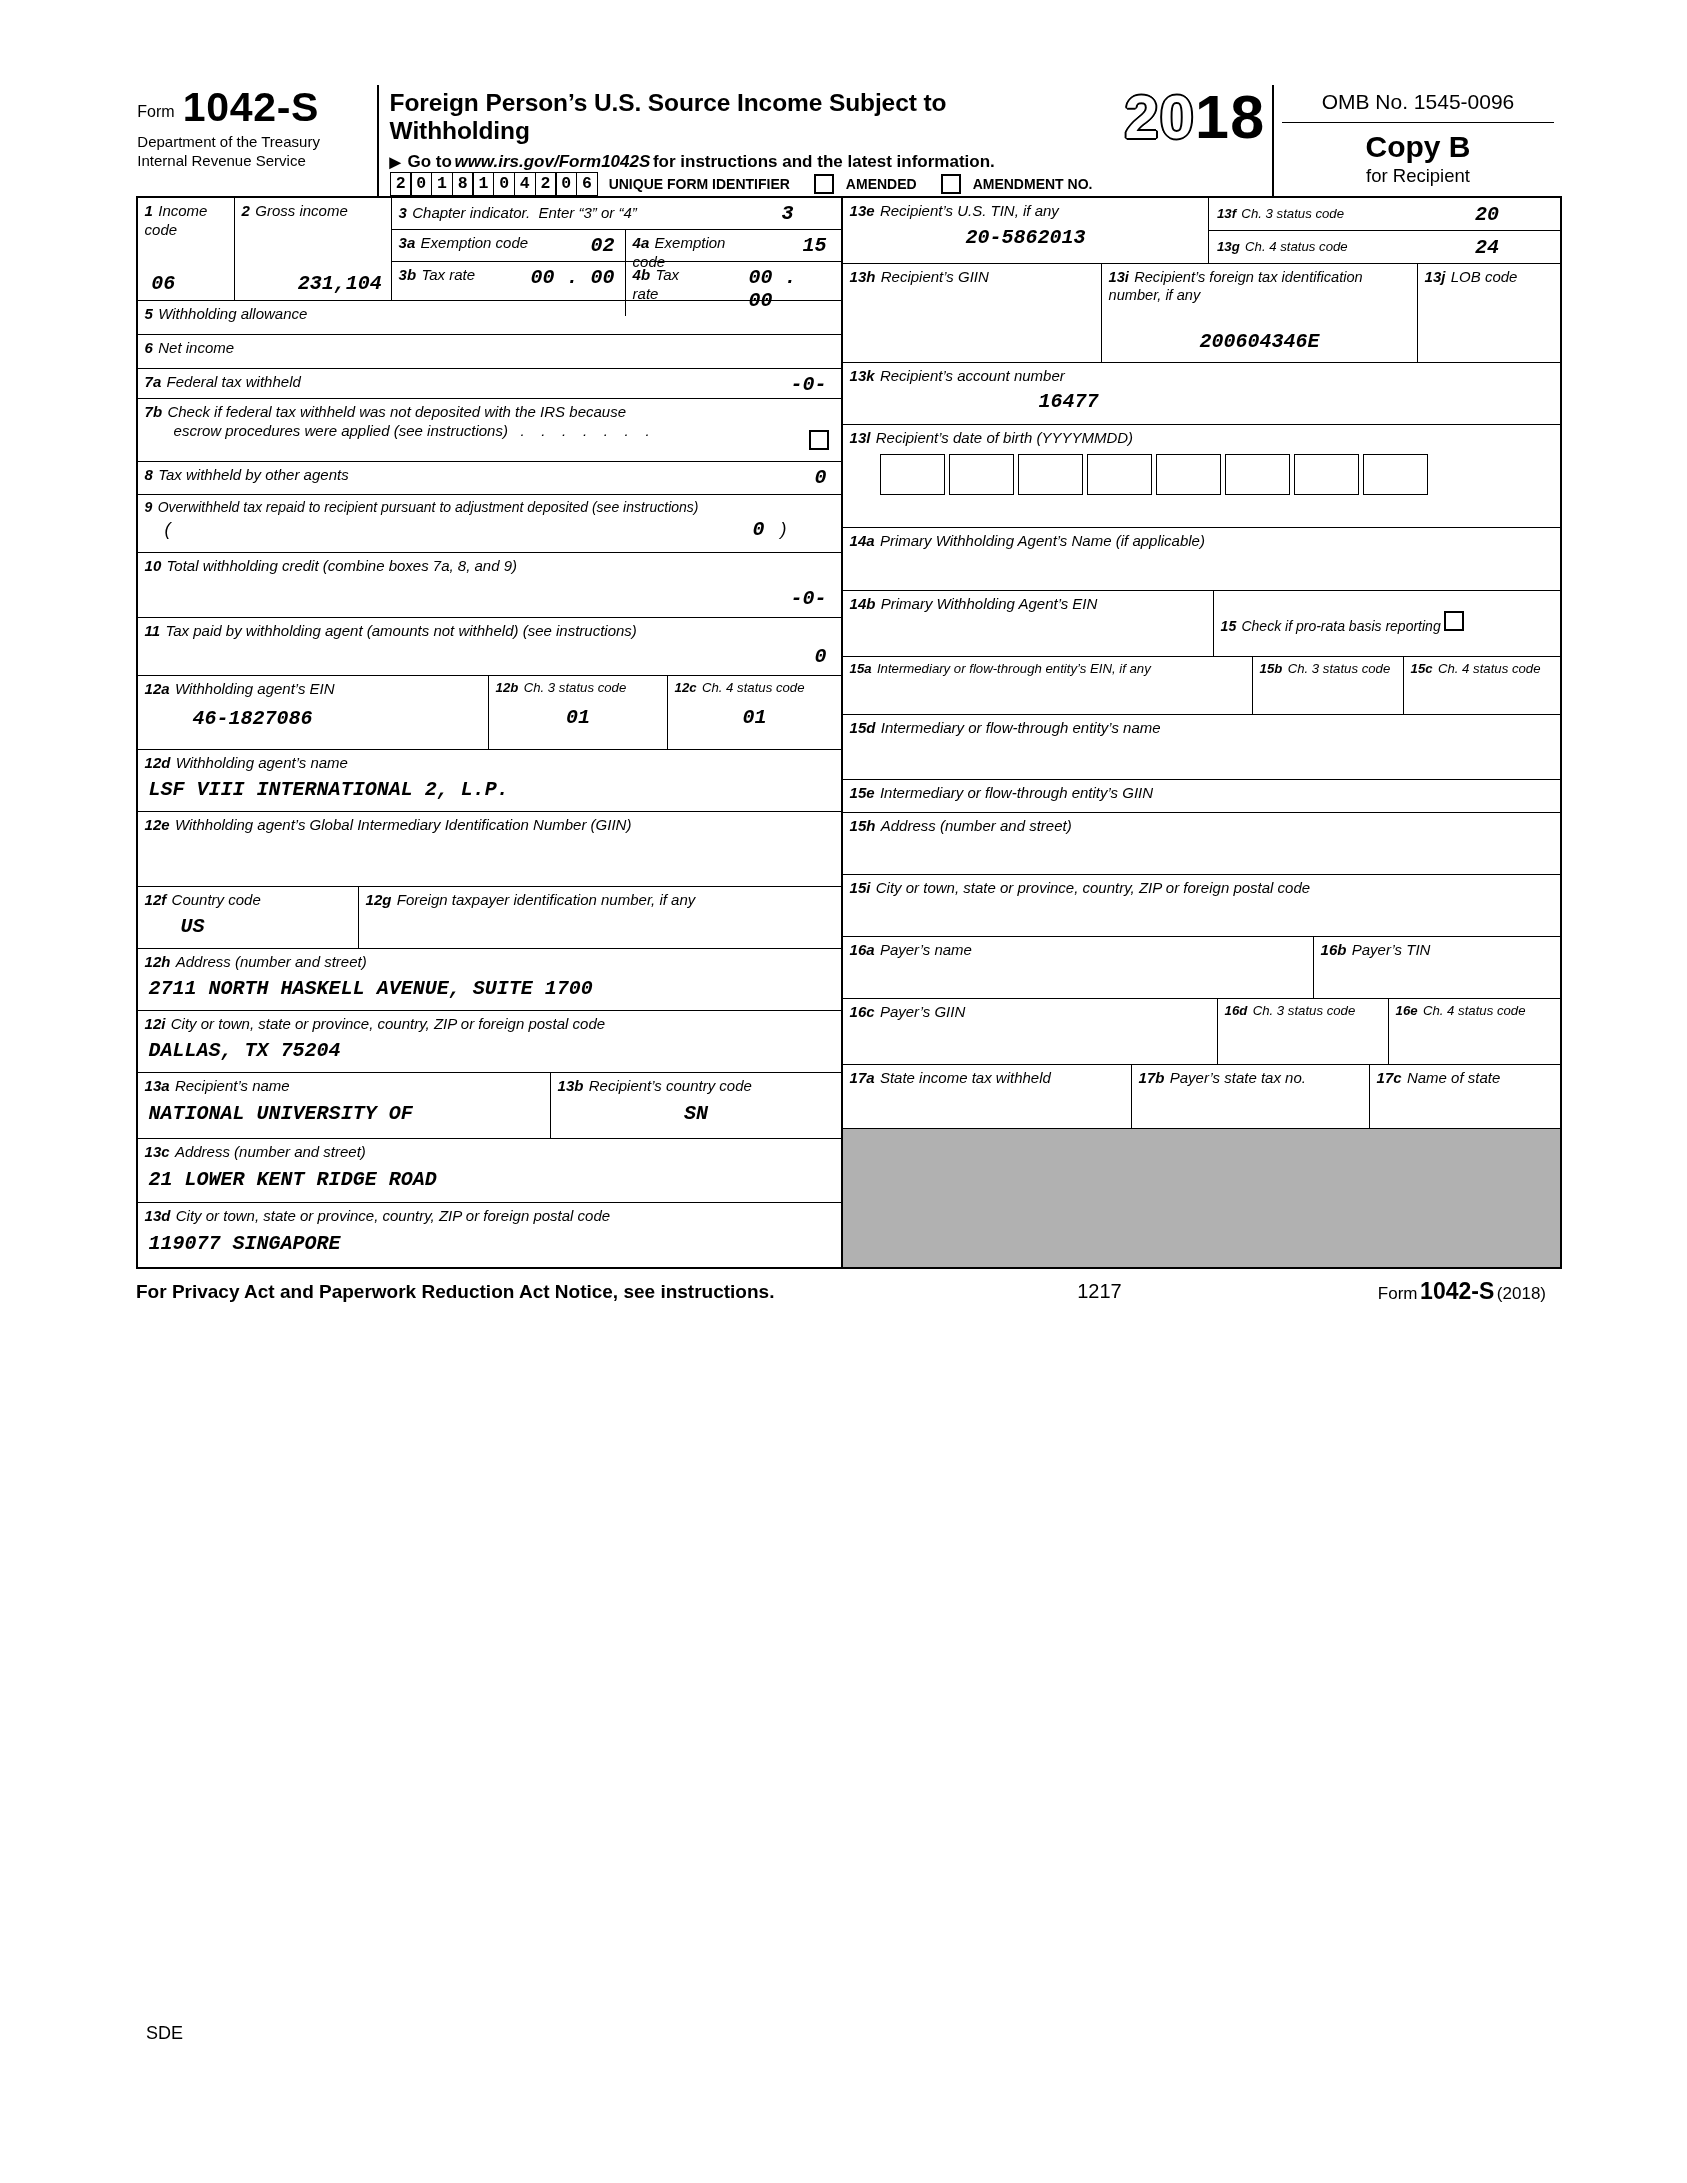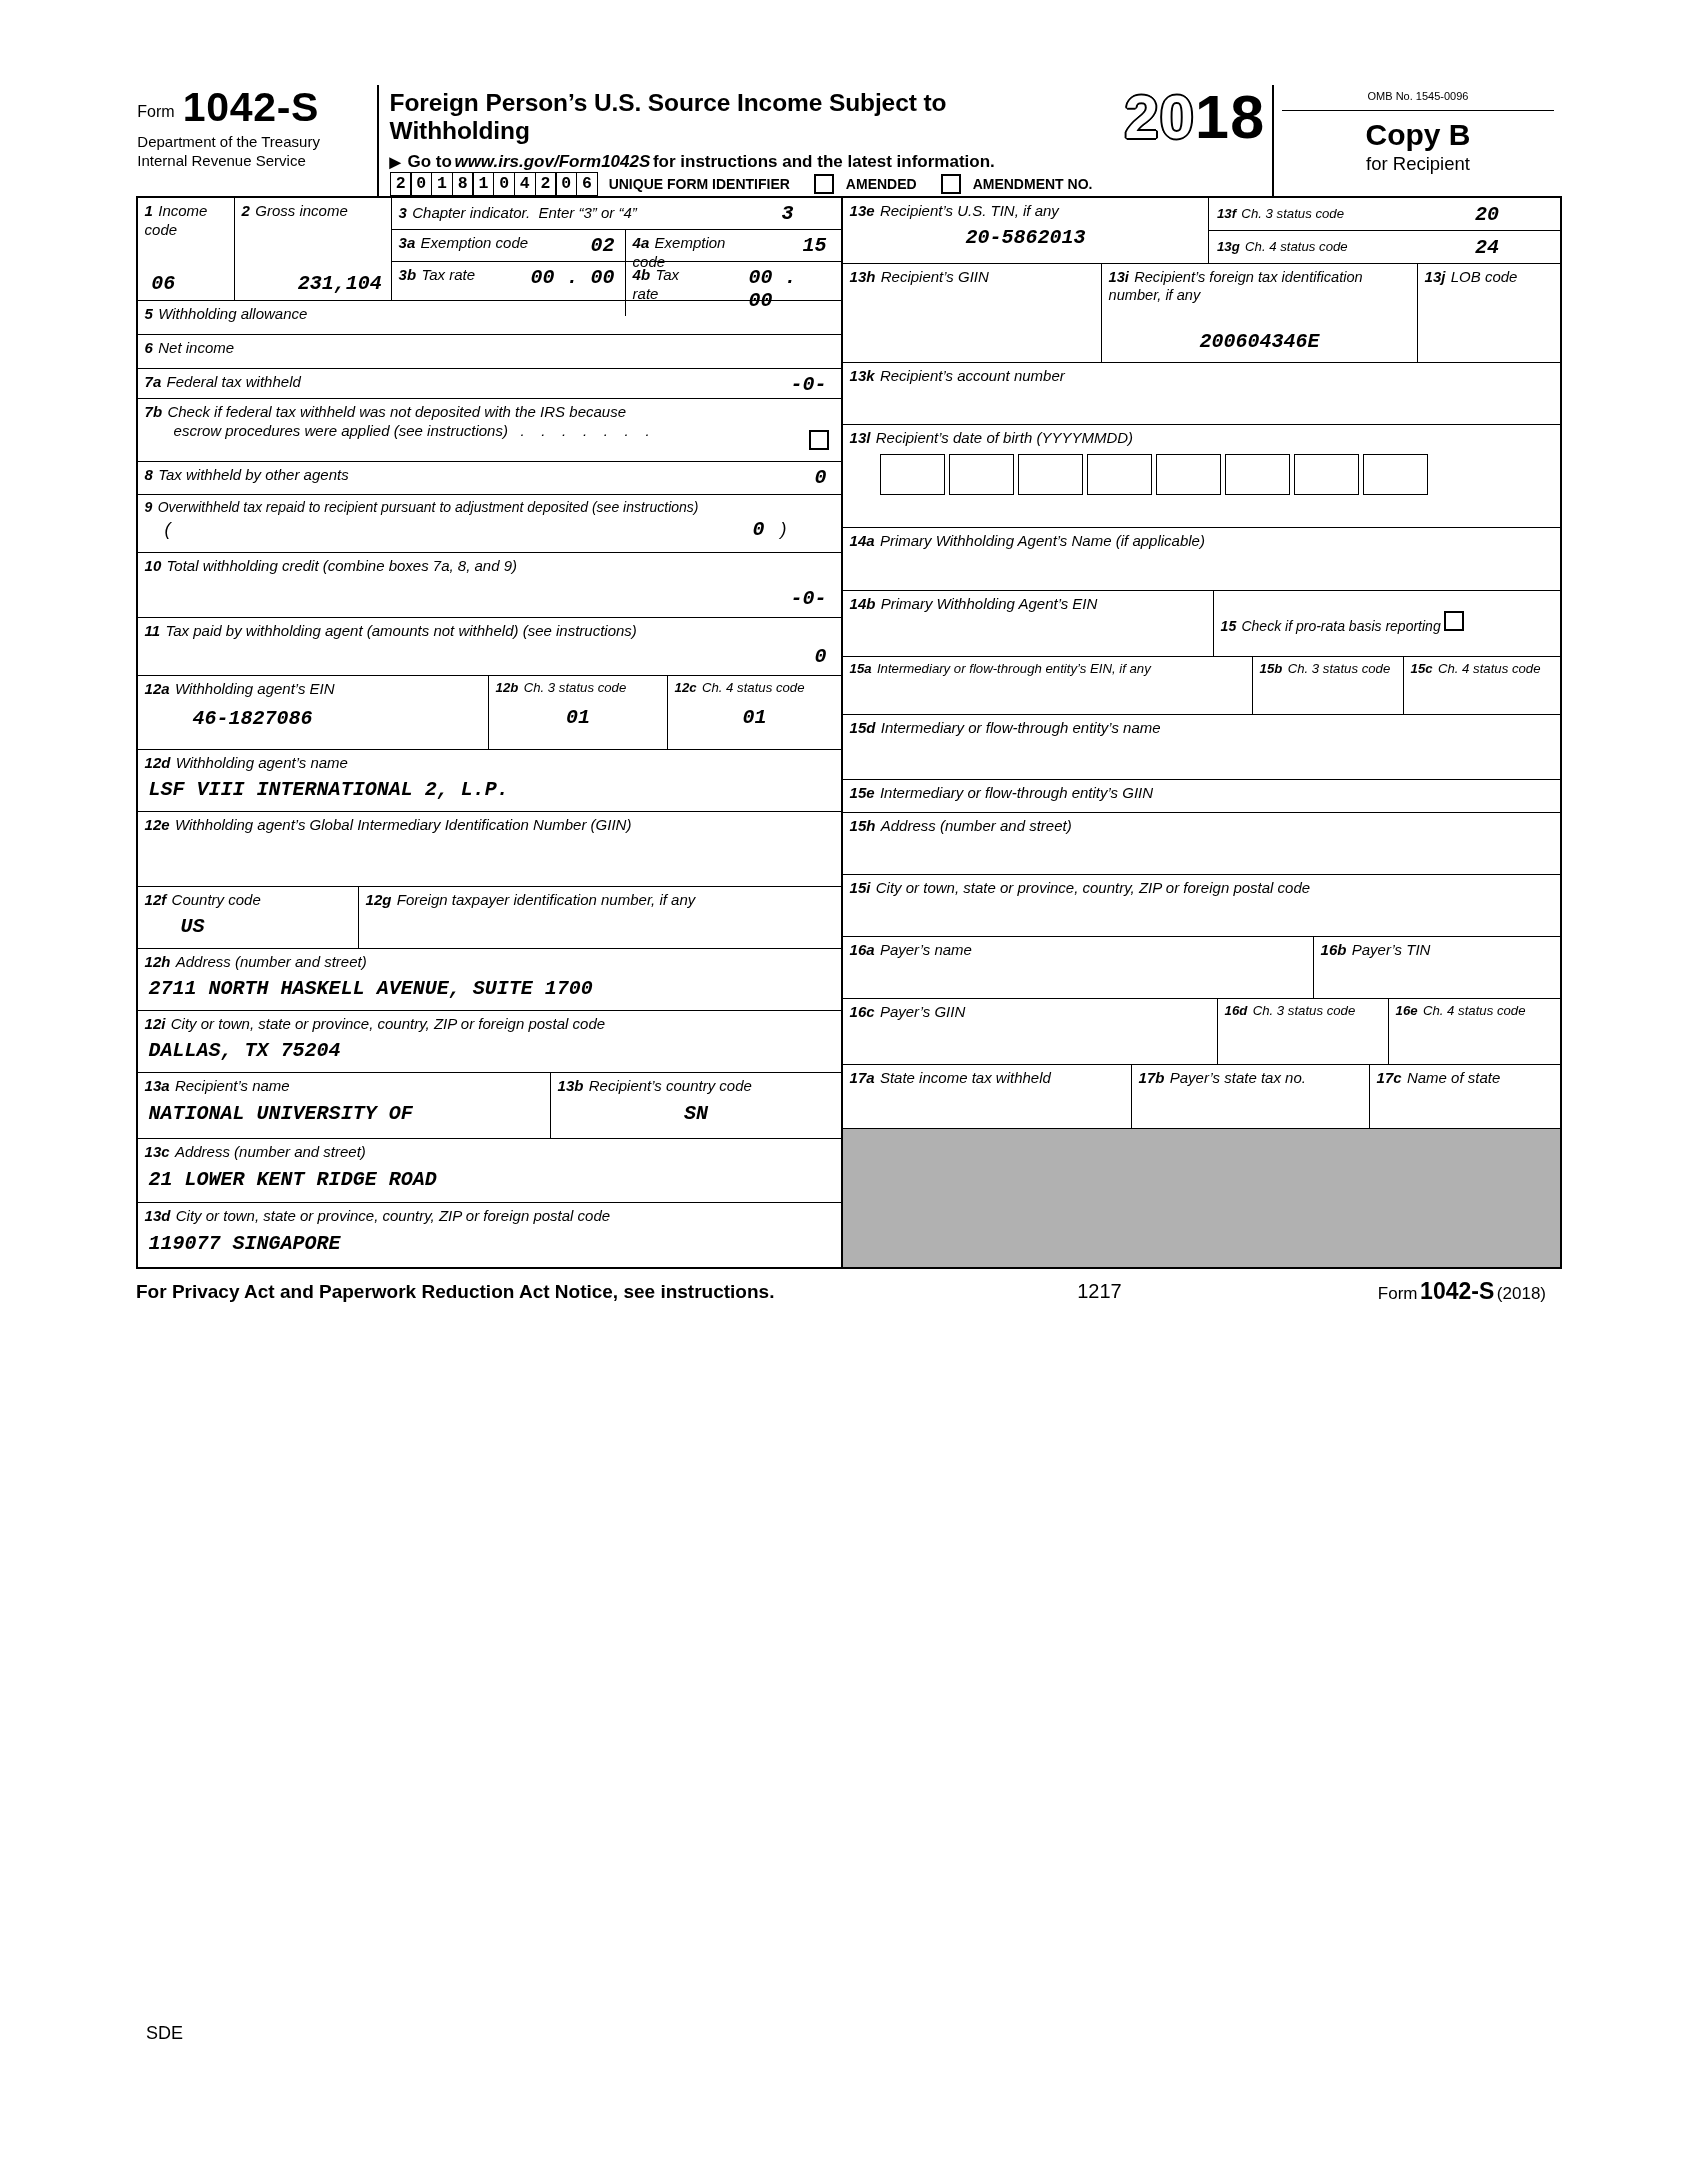--- a/index.html
+++ b/index.html
@@ -27,21 +27,21 @@
   .ufi-lab { font-size:14px; font-weight:bold; margin-left:12px; white-space:nowrap; }
   .ufi .cb { margin-left:24px; }
   .cb { display:inline-block; width:20px; height:20px; border:2px solid #000; background:#fff; flex:none; }
   .year { position:absolute; top:-2.6px; right:6.6px; font-size:61px; font-weight:bold; letter-spacing:1.3px; }
   .y-o { color:#fff;
          text-shadow:-2px 0 0 #000, 2px 0 0 #000, 0 -2px 0 #000, 0 2px 0 #000,
                      -1.3px -1.3px 0 #000, 1.3px 1.3px 0 #000, -1.3px 1.3px 0 #000, 1.3px -1.3px 0 #000; }
   .y-s { color:#000; }
 
   .hdr-right { width:288px; padding:5.3px 8px 2.6px 8px; text-align:center; display:flex; flex-direction:column; }
-  .omb { font-size:11px; border-bottom:1.3px solid #000; padding-bottom:8px; }
+  .omb { font-size:21px; border-bottom:1.3px solid #000; padding-bottom:8px; }
   .copyb { font-size:30px; font-weight:bold; margin-top:6.6px; }
   .copyfor { font-size:18.5px; margin-top:1.3px; }
 
   
   .table { display:flex; border:2px solid #000; height:1073px; }
   .col { display:flex; flex-direction:column;font-style:italic; }
   .col-l { width:705px; border-right:2px solid #000; }
   .col-r { flex:1; }
   .row { display:flex; border-bottom:1.3px solid #000; position:relative; }
   .col > .row:last-child { border-bottom:none; flex:1; }
@@ -340,20 +340,21 @@
           <div class="val" style="position:absolute;left:0;right:0;bottom:9.3px;text-align:center">200604346E</div>
         </div>
         <div class="c" style="flex:1">
           <div class="lab"><b class="bn">13j</b><span>LOB code</span></div>
         </div>
       </div>
 
       <div class="row" style="height:62px">
         <div class="c" style="flex:1">
           <div class="lab"><b class="bn">13k</b><span>Recipient’s account number</span></div>
+          <div class="val" style="margin-top:4px;padding-left:189px">16477</div>
         </div>
       </div>
 
       <div class="row" style="height:103px">
         <div class="c" style="flex:1">
           <div class="lab"><b class="bn">13l</b><span>Recipient’s date of birth (YYYYMMDD)</span></div>
           <div class="dobrow">
             <span class="dob"></span>
             <span class="dob"></span>
             <span class="dob"></span>

